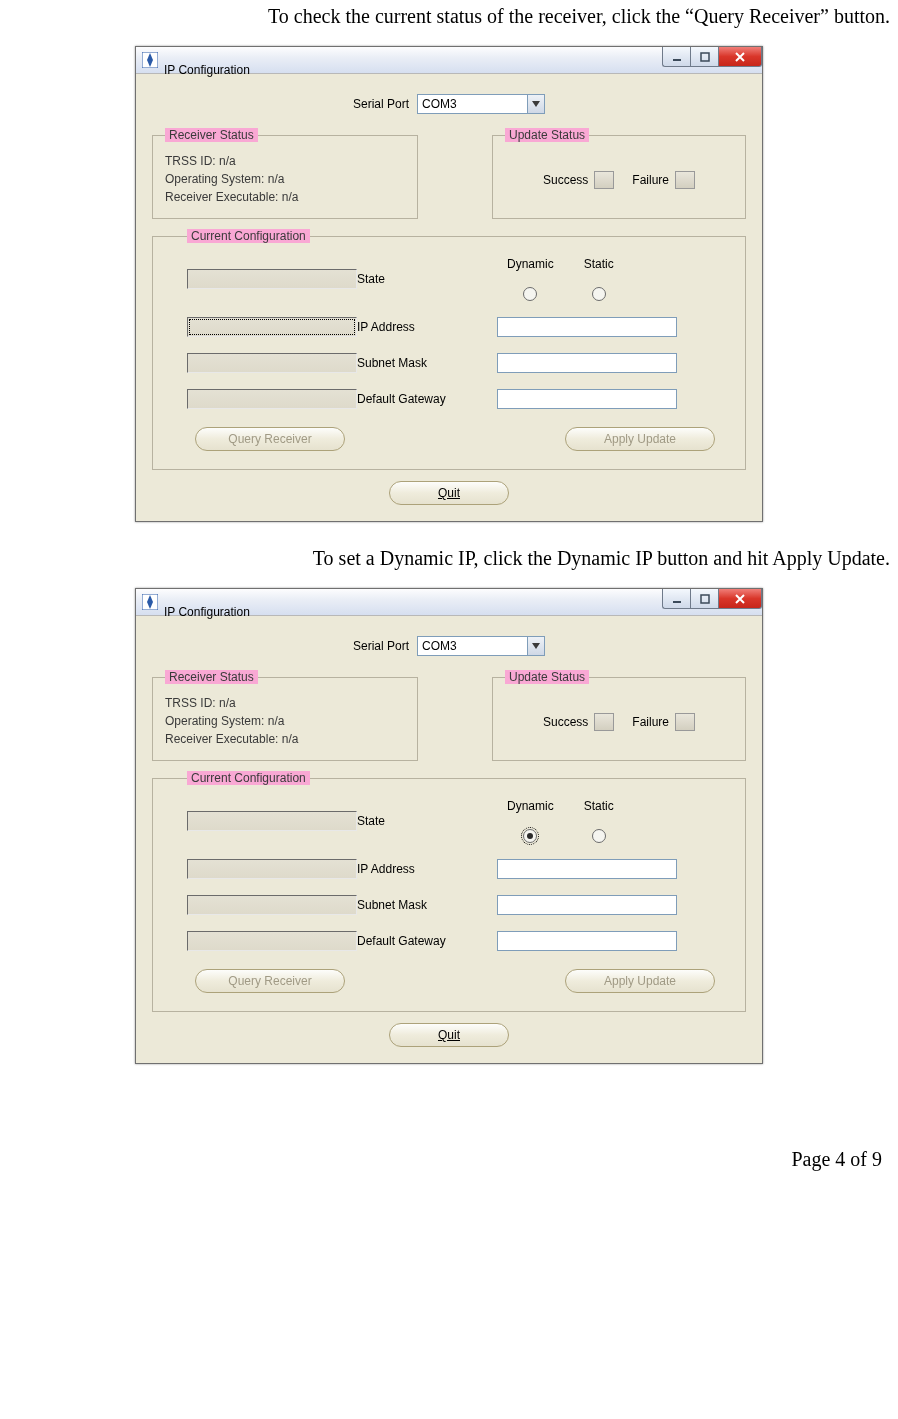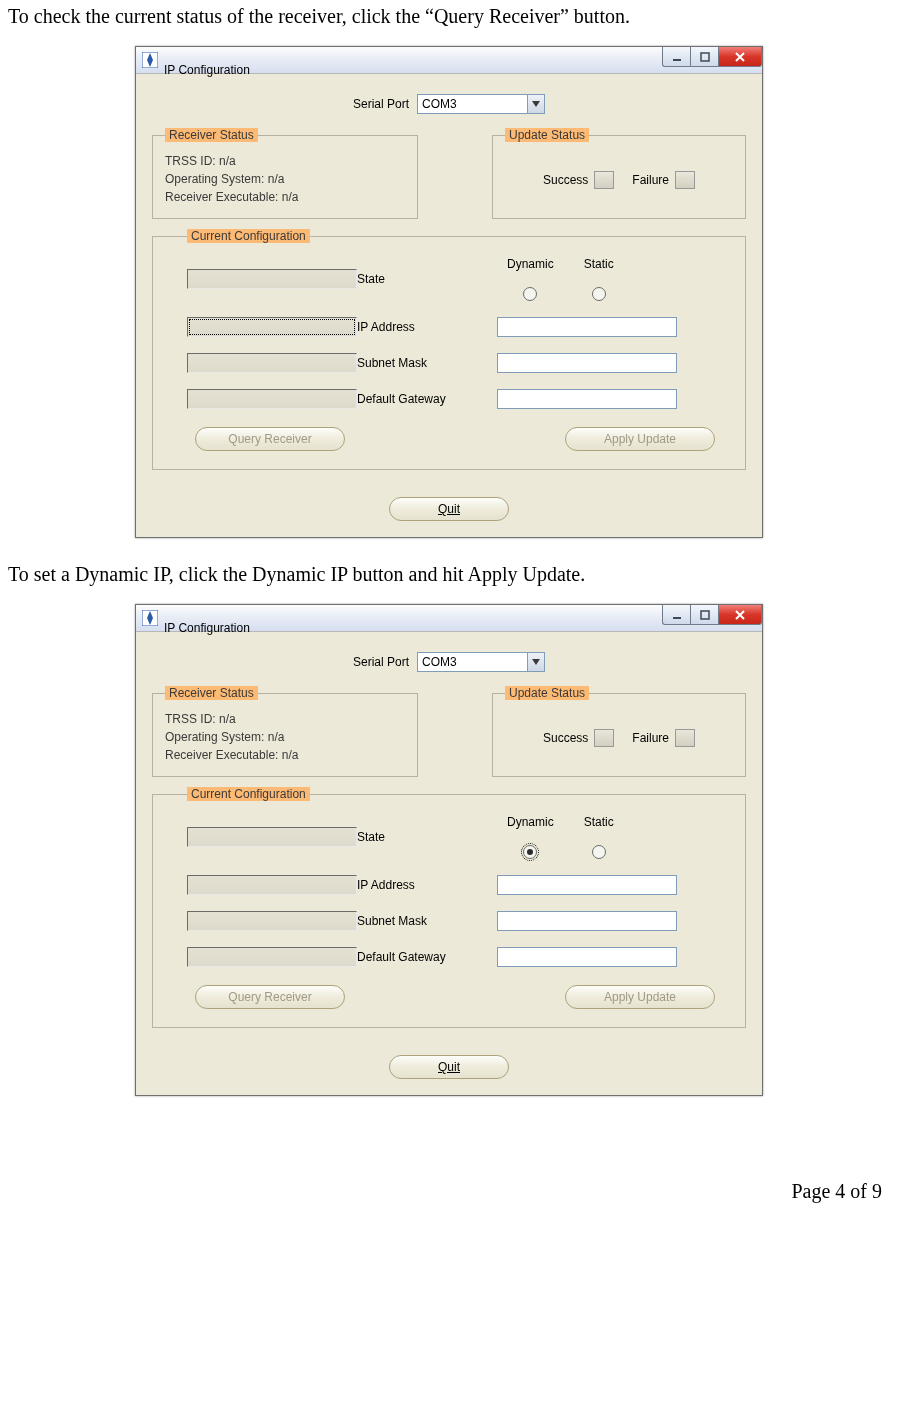--- a/index.html
+++ b/index.html
@@ -11,20 +11,21 @@
     background: #fff;
     width: 898px;
   }
   .page {
     padding: 4px 8px 8px 8px;
     box-sizing: border-box;
   }
   .instr {
     margin: 0 0 18px 0;
     line-height: 1.2;
+    text-align: right;
   }
   .win-wrap {
     display: flex;
     justify-content: center;
     margin-bottom: 24px;
   }
   .window {
     width: 626px;
     background: #ece9d8;
     border: 1px solid #707070;
@@ -133,21 +134,21 @@
     border:1px solid #b7b2a0;
     padding: 10px 12px 12px 12px;
     margin:0;
     background: #ece9d8;
     position: relative;
   }
   legend {
     font-size:12px;
     padding: 0 4px;
     color:#3a3a3a;
-    background:#fdba74;
+    background:#f9a8d4;
   }
   .fs-receiver {
     flex: 0 0 240px;
   }
   .fs-receiver div { line-height: 1.5; color:#3a3a3a; }
   .fs-update {
     flex: 1 1 auto;
     display:flex;
     align-items:center;
     justify-content:center;
@@ -254,21 +255,21 @@
     color:#a09a85;
     display:flex;
     align-items:center;
     justify-content:center;
     box-sizing:border-box;
   }
   .btn.enabled { color:#000; }
   .quit-row {
     display:flex;
     justify-content:center;
-    margin-top: 27px;
+    margin-top: 11px;
     text-decoration: underline;
   }
   .quit-row .btn { min-width:120px; color:#000; }
 
   .footer {
     text-align:right;
     font-family:"Times New Roman", serif;
     font-size:20px;
     padding: 60px 8px 8px 0;
   }

